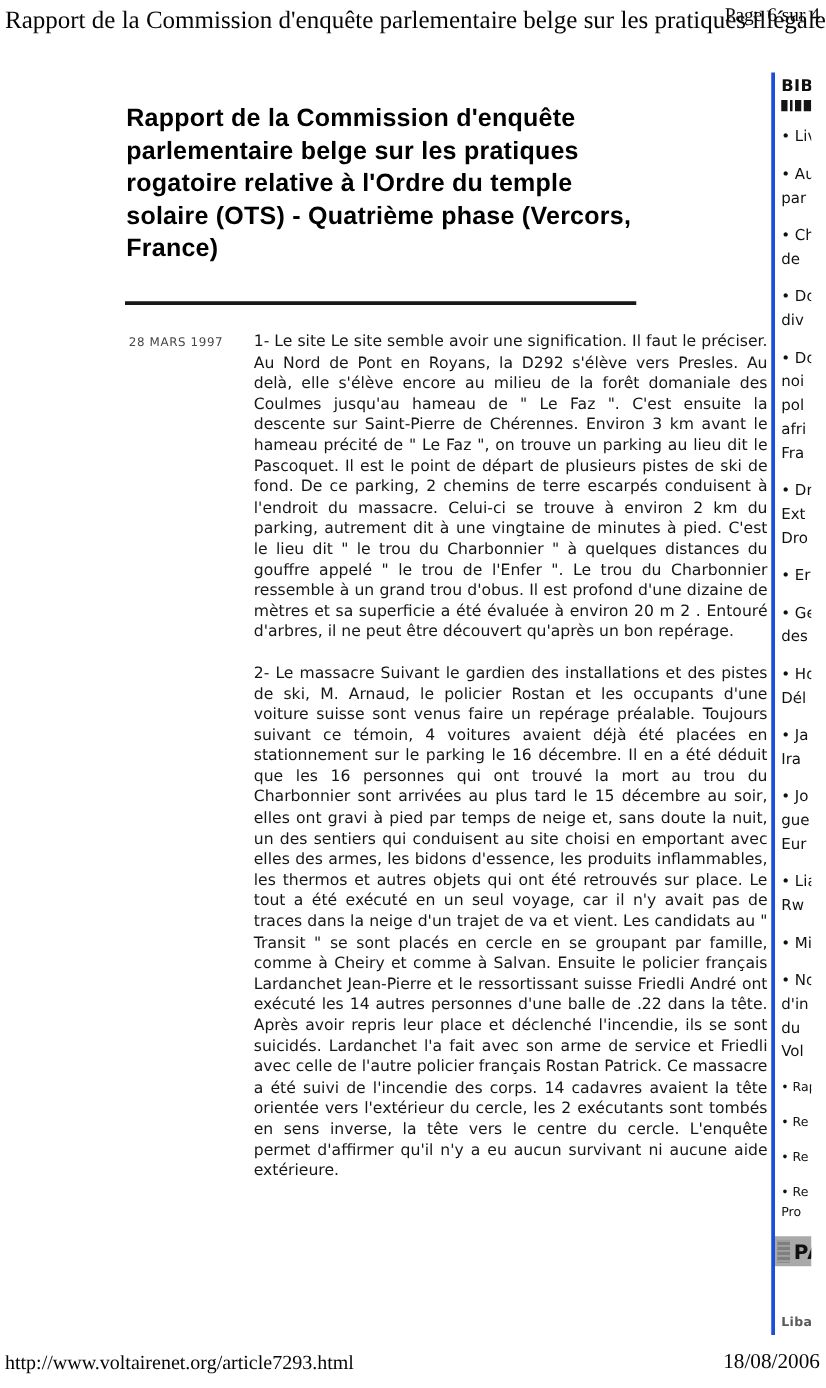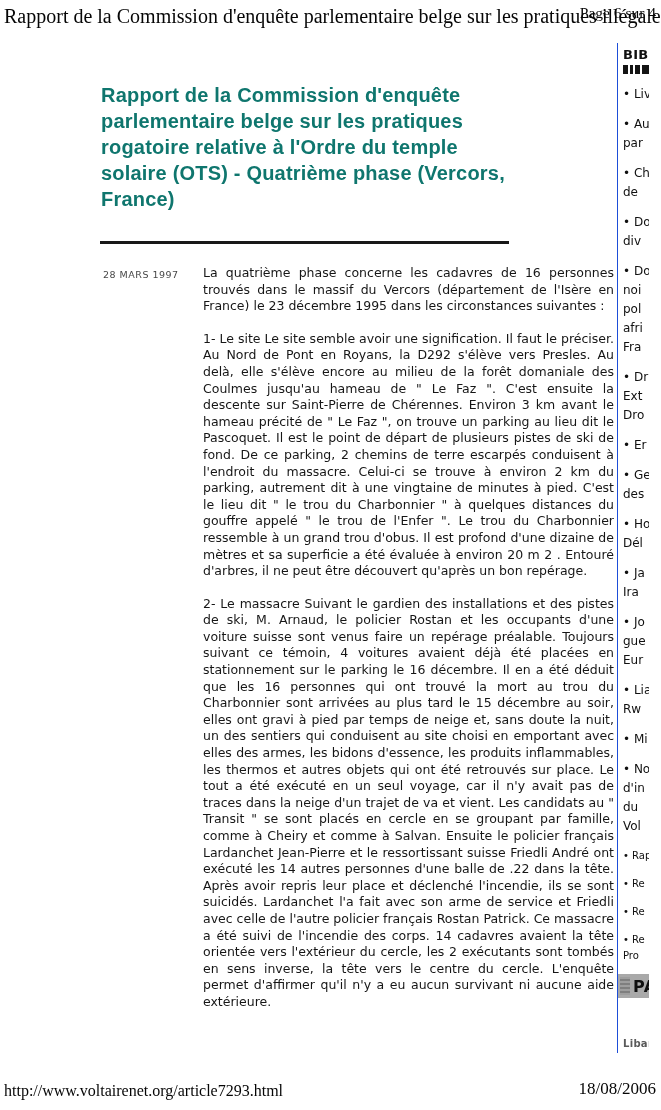--- a/index.html
+++ b/index.html
@@ -8,38 +8,38 @@
     -webkit-font-smoothing:antialiased;
   }
   .serif{font-family:"Liberation Serif",serif;color:#060606;}
   
   .hdr-title{position:absolute;left:4px;top:5px;font-size:20px;white-space:nowrap;}
   .hdr-page{position:absolute;right:5px;top:4px;font-size:15.5px;white-space:nowrap;}
   
   .title{
     position:absolute;left:101px;top:82px;width:480px;
     font-family:"Liberation Sans",sans-serif;font-weight:bold;
-    font-size:20px;line-height:26px;color:#0f766e;letter-spacing:.2px;
+    font-size:20px;line-height:26px;color:#000000;letter-spacing:.2px;
   }
   .rule{position:absolute;left:100px;top:241px;width:409px;height:3px;background:#181818;}
   .date{
     position:absolute;left:103px;top:269px;
     font-family:"DejaVu Sans",sans-serif;font-size:9.5px;color:#474747;letter-spacing:.5px;
   }
   
   .body-col{
     position:absolute;left:203px;top:265px;width:411px;
     font-family:"DejaVu Sans",sans-serif;font-size:12.5px;line-height:16.6px;
     text-align:justify;color:#161616;
   }
   .body-col p{margin:0 0 16px;}
   
   .sidebar{
-    position:absolute;left:617px;top:43px;width:32px;height:1010px;
-    border-left:1px solid #1d4ed8;padding:4px 0 0 5px;box-sizing:border-box;
+    position:absolute;left:617px;top:58px;width:32px;height:1010px;
+    border-left:3px solid #1d4ed8;padding:4px 0 0 5px;box-sizing:border-box;
     overflow:hidden;font-family:"DejaVu Sans",sans-serif;color:#101010;
   }
   .sb-hdr{font-size:13px;font-weight:bold;line-height:15px;letter-spacing:.3px;}
   .squares{display:flex;gap:2px;margin-top:3px;height:9px;}
   .squares div{height:9px;background:#141414;}
   .sq1{width:9px;}.sq2{width:4px;}.sq3{width:9px;}.sq4{width:12px;}
   .srow{white-space:nowrap;font-size:12px;line-height:19px;height:19px;}
   .it{margin-top:11px;}
   .sm{font-size:10px;line-height:16px;height:16px;}
   .sm.it{margin-top:12px;}
@@ -69,21 +69,20 @@
   <div>rogatoire relative à l'Ordre du temple</div>
   <div>solaire (OTS) - Quatrième phase (Vercors,</div>
   <div>France)</div>
 </div>
 
 <div class="rule"></div>
 
 <div class="date">28 MARS 1997</div>
 
 <div class="body-col">
-  <p>La quatrième phase concerne les cadavres de 16 personnes trouvés dans le massif du Vercors (département de l'Isère en France) le 23 décembre 1995 dans les circonstances suivantes :</p>
   <p>1- Le site Le site semble avoir une signification. Il faut le préciser. Au Nord de Pont en Royans, la D292 s'élève vers Presles. Au delà, elle s'élève encore au milieu de la forêt domaniale des Coulmes jusqu'au hameau de " Le Faz ". C'est ensuite la descente sur Saint-Pierre de Chérennes. Environ 3 km avant le hameau précité de " Le Faz ", on trouve un parking au lieu dit le Pascoquet. Il est le point de départ de plusieurs pistes de ski de fond. De ce parking, 2 chemins de terre escarpés conduisent à l'endroit du massacre. Celui-ci se trouve à environ 2 km du parking, autrement dit à une vingtaine de minutes à pied. C'est le lieu dit " le trou du Charbonnier " à quelques distances du gouffre appelé " le trou de l'Enfer ". Le trou du Charbonnier ressemble à un grand trou d'obus. Il est profond d'une dizaine de mètres et sa superficie a été évaluée à environ 20 m 2 . Entouré d'arbres, il ne peut être découvert qu'après un bon repérage.</p>
   <p>2- Le massacre Suivant le gardien des installations et des pistes de ski, M. Arnaud, le policier Rostan et les occupants d'une voiture suisse sont venus faire un repérage préalable. Toujours suivant ce témoin, 4 voitures avaient déjà été placées en stationnement sur le parking le 16 décembre. Il en a été déduit que les 16 personnes qui ont trouvé la mort au trou du Charbonnier sont arrivées au plus tard le 15 décembre au soir, elles ont gravi à pied par temps de neige et, sans doute la nuit, un des sentiers qui conduisent au site choisi en emportant avec elles des armes, les bidons d'essence, les produits inflammables, les thermos et autres objets qui ont été retrouvés sur place. Le tout a été exécuté en un seul voyage, car il n'y avait pas de traces dans la neige d'un trajet de va et vient. Les candidats au " Transit " se sont placés en cercle en se groupant par famille, comme à Cheiry et comme à Salvan. Ensuite le policier français Lardanchet Jean-Pierre et le ressortissant suisse Friedli André ont exécuté les 14 autres personnes d'une balle de .22 dans la tête. Après avoir repris leur place et déclenché l'incendie, ils se sont suicidés. Lardanchet l'a fait avec son arme de service et Friedli avec celle de l'autre policier français Rostan Patrick. Ce massacre a été suivi de l'incendie des corps. 14 cadavres avaient la tête orientée vers l'extérieur du cercle, les 2 exécutants sont tombés en sens inverse, la tête vers le centre du cercle. L'enquête permet d'affirmer qu'il n'y a eu aucun survivant ni aucune aide extérieure.</p>
 </div>
 
 <div class="sidebar">
   <div class="sb-hdr">BIB</div>
   <div class="squares">
     <div class="sq1"></div>
     <div class="sq2"></div>
     <div class="sq3"></div>

